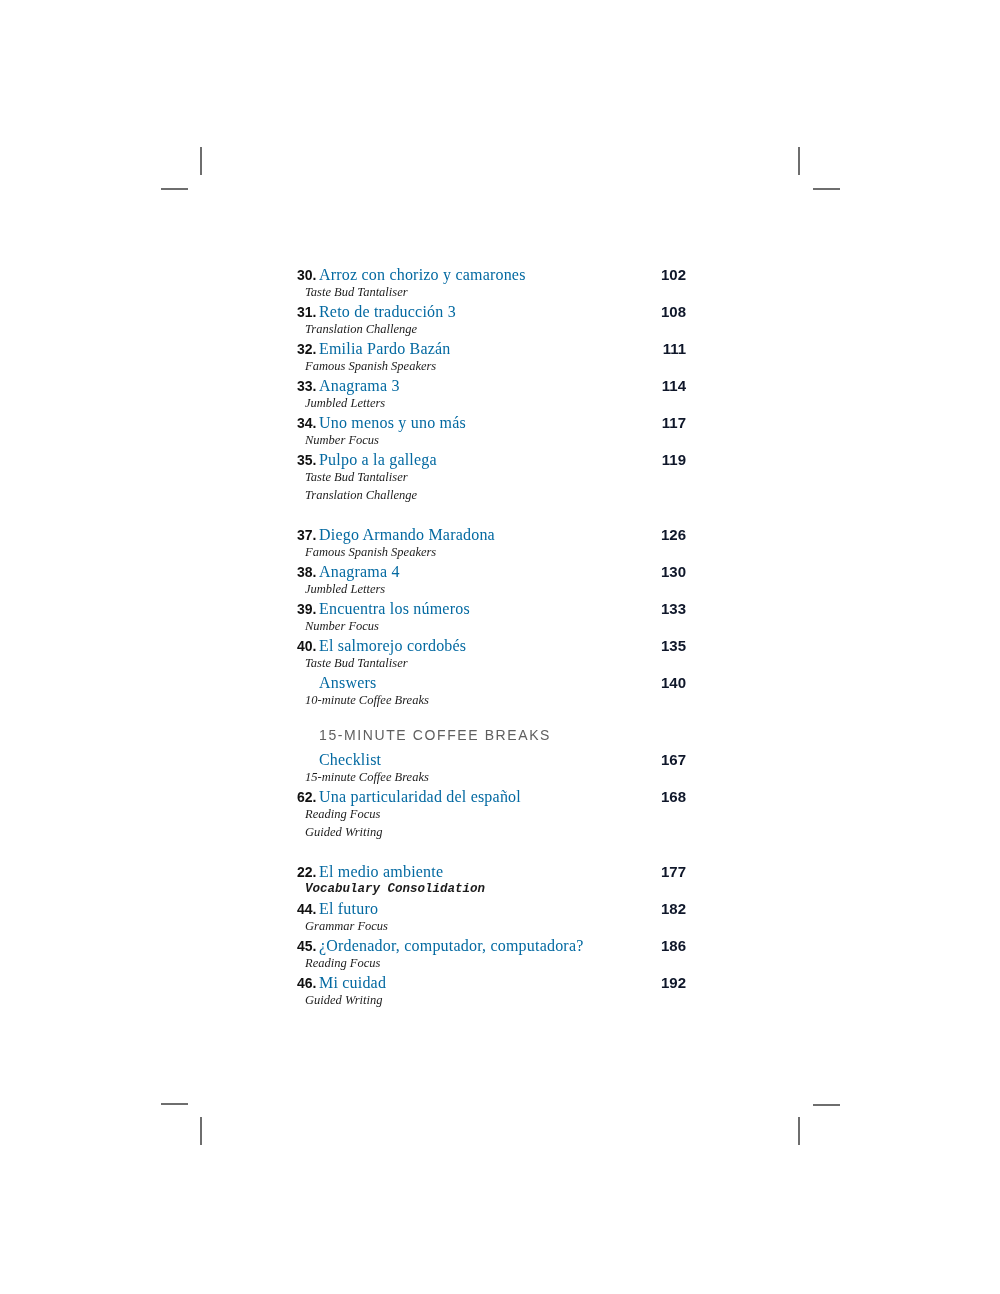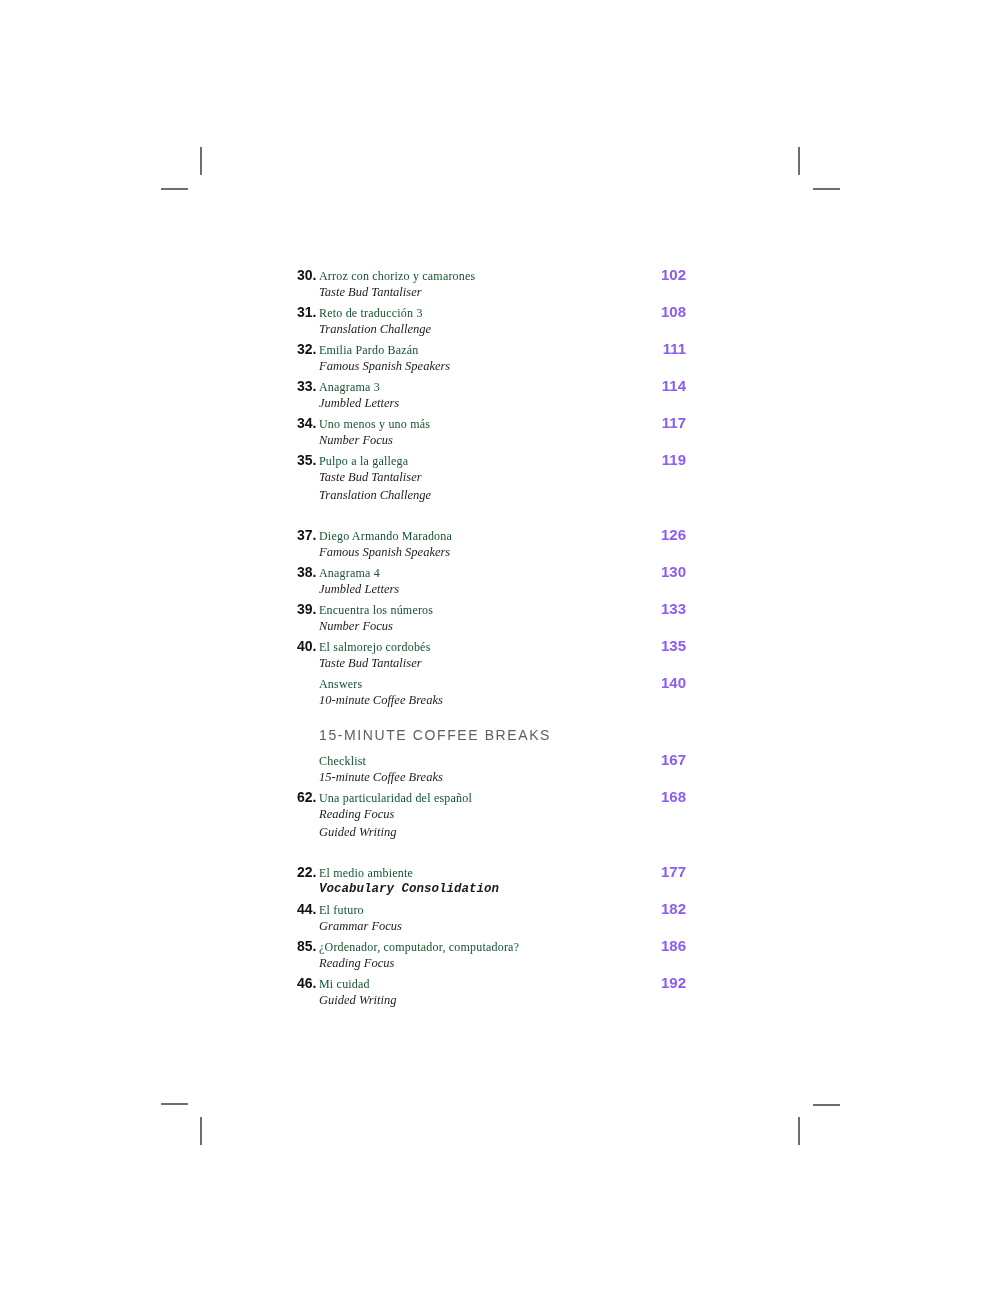--- a/index.html
+++ b/index.html
@@ -44,35 +44,35 @@
     display: inline-block;
     width: 22px;
     font-family: "Liberation Sans", sans-serif;
     font-weight: bold;
     font-size: 14px;
     color: #111111;
     vertical-align: baseline;
   }
   .entry-title {
     font-family: "Liberation Serif", serif;
-    font-size: 12px;
+    font-size: 16px;
     letter-spacing: 0.2px;
-    color: #14532d;
+    color: #0369a1;
   }
   .entry-page {
     position: absolute;
     right: 0;
     top: 0;
     font-family: "Liberation Sans", sans-serif;
     font-weight: bold;
     font-size: 15px;
-    color: #8b5cf6;
+    color: #0f172a;
   }
   .entry-sub {
-    margin-left: 22px;
+    margin-left: 8px;
     margin-top: 1px;
     font-family: "Liberation Serif", serif;
     font-style: italic;
     font-size: 12.5px;
     line-height: 14px;
     color: #1c1c1c;
   }
   .subtitle-bold { font-weight: bold; font-family: Liberation Mono, monospace; }
 
   .section-heading {
@@ -229,21 +229,21 @@
   <div class="entry">
     <div class="entry-line1">
       <span class="entry-num">44.</span><span class="entry-title">El futuro</span>
       <span class="entry-page">182</span>
     </div>
     <div class="entry-sub">Grammar Focus</div>
   </div>
 
   <div class="entry">
     <div class="entry-line1">
-      <span class="entry-num">85.</span><span class="entry-title">¿Ordenador, computador, computadora?</span>
+      <span class="entry-num">45.</span><span class="entry-title">¿Ordenador, computador, computadora?</span>
       <span class="entry-page">186</span>
     </div>
     <div class="entry-sub">Reading Focus</div>
   </div>
 
   <div class="entry">
     <div class="entry-line1">
       <span class="entry-num">46.</span><span class="entry-title">Mi cuidad</span>
       <span class="entry-page">192</span>
     </div>

